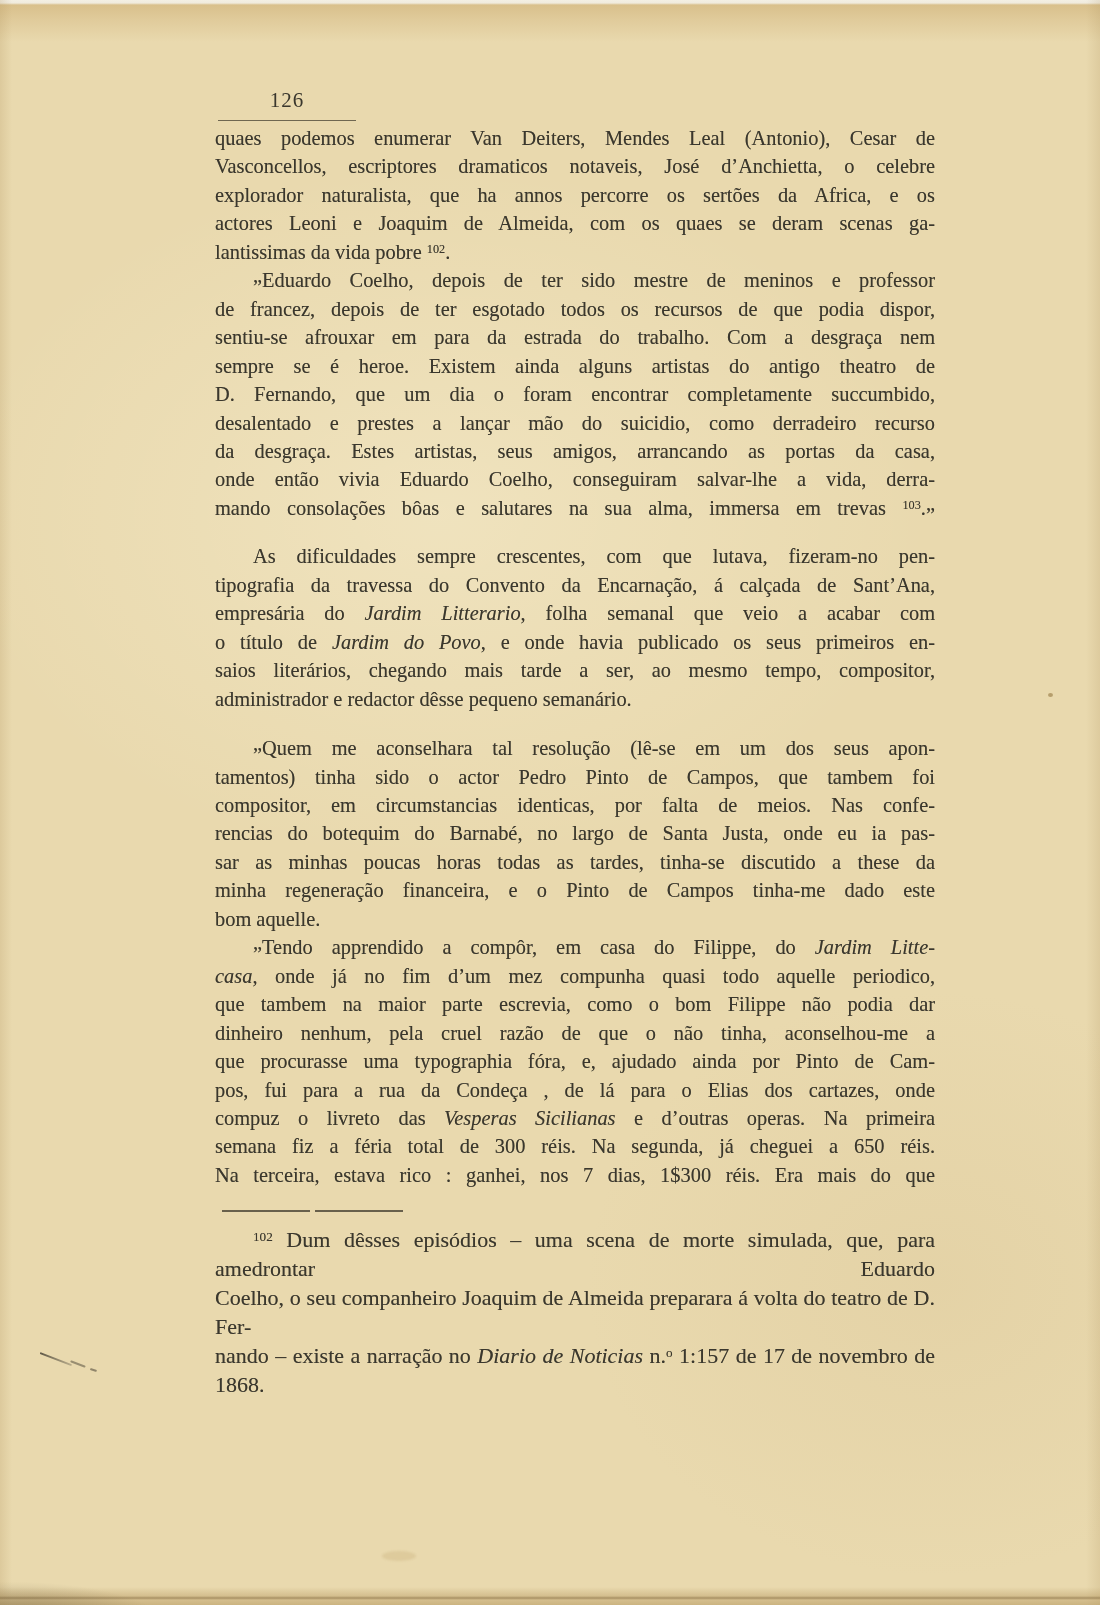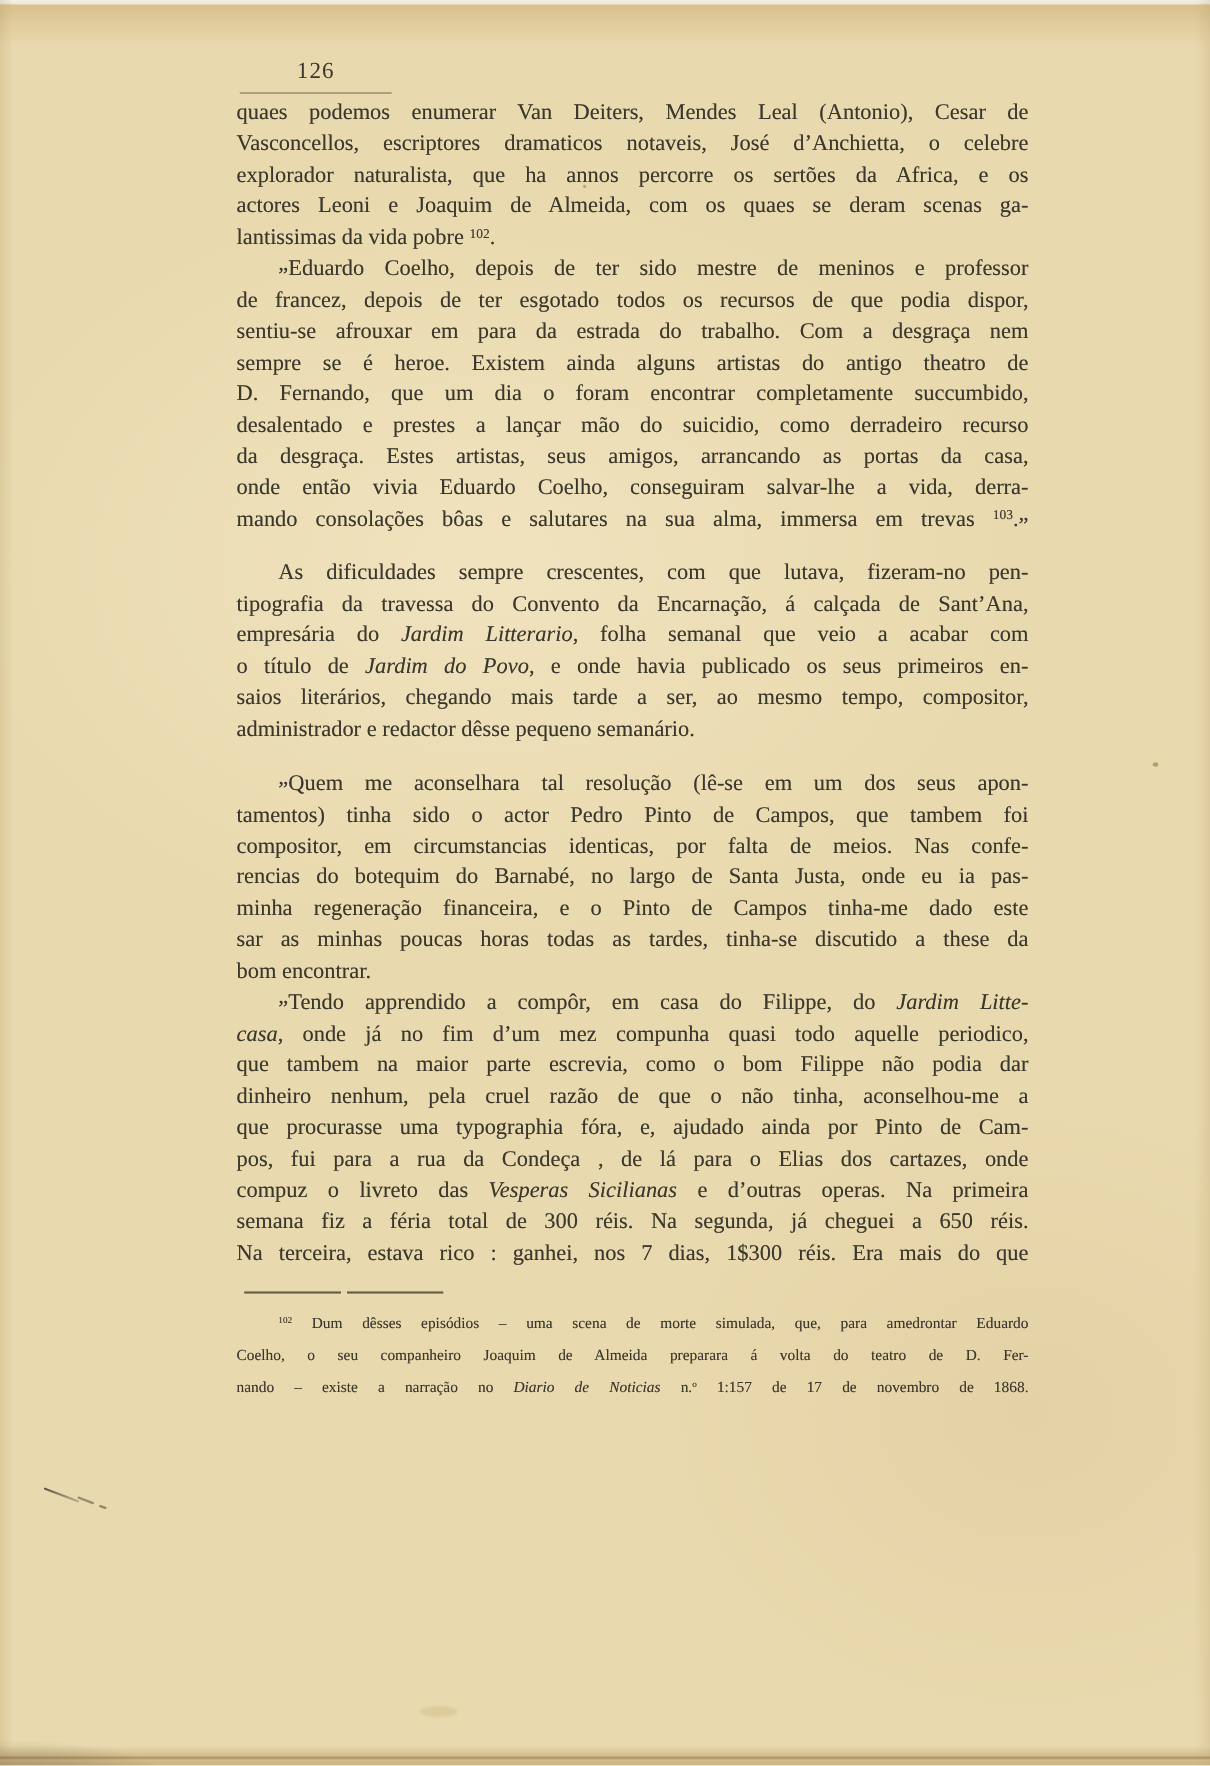--- a/index.html
+++ b/index.html
@@ -19,21 +19,21 @@
   }
   .bottom-shade{
     position:absolute;left:0;right:0;bottom:0;height:18px;
     background:linear-gradient(180deg, rgba(190,160,105,0) 0px, rgba(186,157,103,.45) 9px, rgba(146,120,75,.75) 11px, rgba(196,168,115,.55) 13px, rgba(183,155,100,.6) 18px);
   }
   .bottom-corner{
     position:absolute;left:-30px;bottom:-22px;width:200px;height:46px;
     background:radial-gradient(ellipse at 20% 100%, rgba(96,82,52,.55), rgba(96,82,52,0) 70%);
   }
   .folio{
-    margin:52px 0 0 218px;
+    margin:88px 0 0 218px;
     width:138px;
     text-align:center;
     font-size:21px;
     letter-spacing:1px;
     padding-bottom:7px;
     border-bottom:1.6px solid rgba(70,64,49,.75);
   }
   .body-col{margin:3px 0 0 215px;width:720px;}
   .ln{
     font-size:20.4px;
@@ -54,21 +54,21 @@
   }
   .q{position:relative;top:-0.26em;line-height:0;}
   i{font-style:italic;}
   .fnsep{
     margin:21px 0 0 222px;
     width:181px;height:1.6px;
     background:linear-gradient(90deg, rgba(72,66,51,.8) 0 88px, rgba(72,66,51,0) 88px 93px, rgba(72,66,51,.8) 93px 100%);
   }
   .fn-col{margin:13px 0 0 215px;width:720px;}
   .fn-col .ln{
-    font-size:14px;
+    font-size:22px;
     line-height:29px;
   }
   .scratch{
     position:absolute;left:40px;top:1350px;width:62px;height:24px;
     pointer-events:none;
   }
   .scratch .s1{
     position:absolute;left:0;top:2px;width:34px;height:2px;
     background:linear-gradient(90deg, rgba(50,46,38,.75), rgba(50,46,38,.25));
     transform:rotate(21deg);transform-origin:left center;border-radius:2px;
@@ -121,23 +121,23 @@
         <div class="ln">empresária do <i>Jardim Litterario</i>, folha semanal que veio a acabar com</div>
         <div class="ln">o título de <i>Jardim do Povo</i>, e onde havia publicado os seus primeiros en-</div>
         <div class="ln">saios literários, chegando mais tarde a ser, ao mesmo tempo, compositor,</div>
         <div class="ln ragged">administrador e redactor dêsse pequeno semanário.</div>
       </div>
       <div style="margin-top: 21px;">
         <div class="ln indent"><span class="q">„</span>Quem me aconselhara tal resolução (lê-se em um dos seus apon-</div>
         <div class="ln">tamentos) tinha sido o actor Pedro Pinto de Campos, que tambem foi</div>
         <div class="ln">compositor, em circumstancias identicas, por falta de meios. Nas confe-</div>
         <div class="ln">rencias do botequim do Barnabé, no largo de Santa Justa, onde eu ia pas-</div>
+        <div class="ln">sar as minhas poucas horas todas as tardes, tinha-se discutido a these da</div>
         <div class="ln">minha regeneração financeira, e o Pinto de Campos tinha-me dado este</div>
-        <div class="ln">sar as minhas poucas horas todas as tardes, tinha-se discutido a these da</div>
-        <div class="ln ragged">bom encontrar.</div>
+        <div class="ln ragged">bom aquelle.</div>
       </div>
       <div>
         <div class="ln indent"><span class="q">„</span>Tendo apprendido a compôr, em casa do Filippe, do <i>Jardim Litte-</i></div>
         <div class="ln"><i>casa</i>, onde já no fim d’um mez compunha quasi todo aquelle periodico,</div>
         <div class="ln">que tambem na maior parte escrevia, como o bom Filippe não podia dar</div>
         <div class="ln">dinheiro nenhum, pela cruel razão de que o não tinha, aconselhou-me a</div>
         <div class="ln">que procurasse uma typographia fóra, e, ajudado ainda por Pinto de Cam-</div>
         <div class="ln">pos, fui para a rua da Condeça , de lá para o Elias dos cartazes, onde</div>
         <div class="ln">compuz o livreto das <i>Vesperas Sicilianas</i> e d’outras operas. Na primeira</div>
         <div class="ln">semana fiz a féria total de 300 réis. Na segunda, já cheguei a 650 réis.</div>

